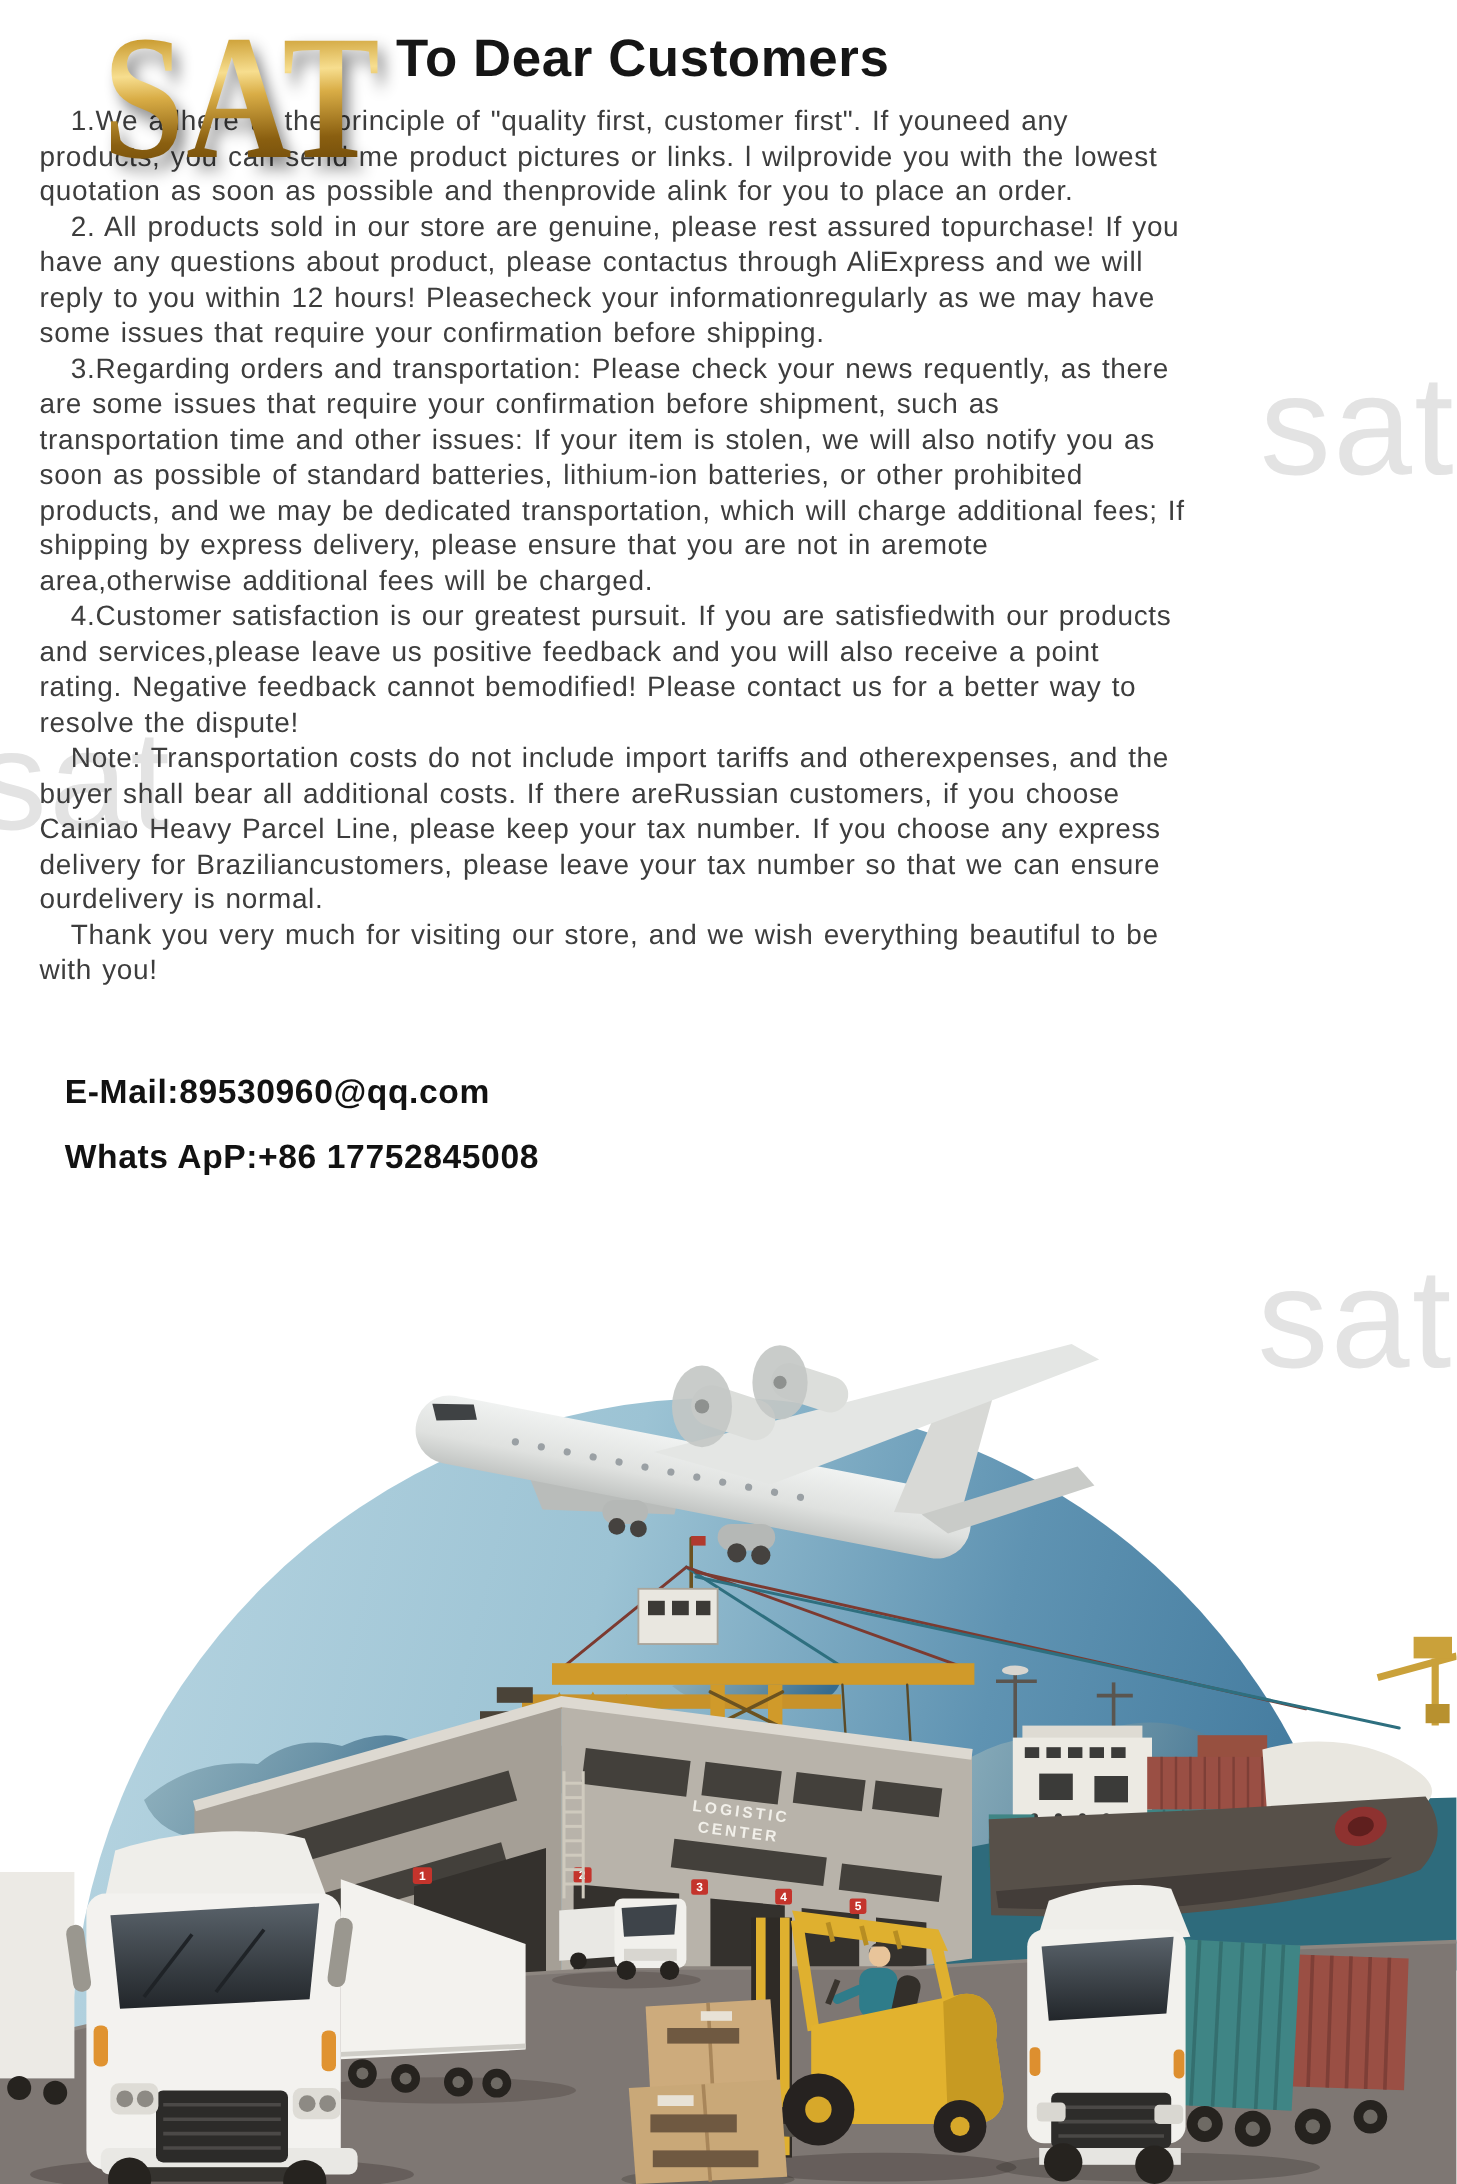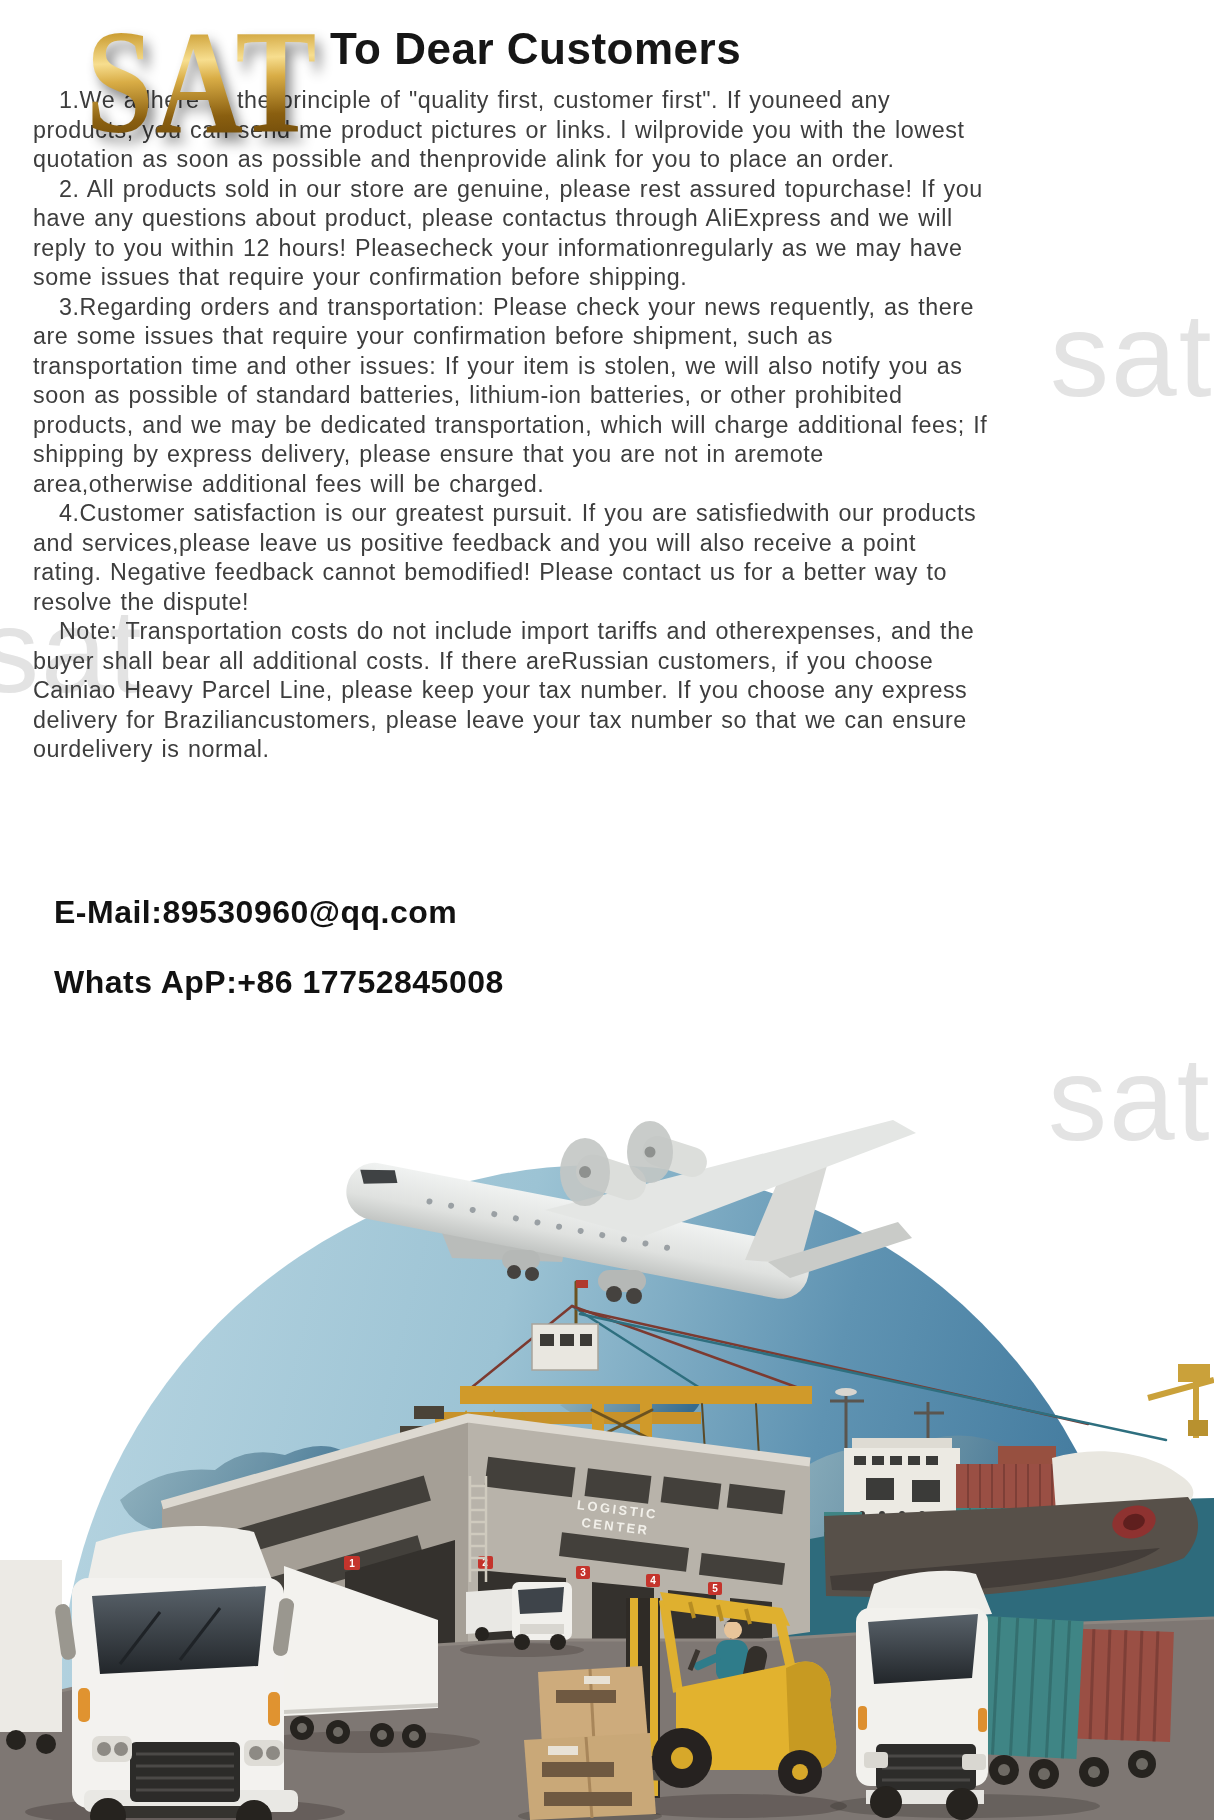--- a/index.html
+++ b/index.html
@@ -29,22 +29,22 @@
     position:absolute;z-index:2;left:330px;top:24px;margin:0;
     font-size:44px;font-weight:700;letter-spacing:.5px;color:#161616;
   }
   .notice{
     position:absolute;z-index:2;left:33px;top:86px;width:958px;
     font-size:23.3px;line-height:29.5px;letter-spacing:.55px;word-spacing:1.5px;
     color:#3d3d3d;
   }
   .notice p{margin:0;text-indent:26px;}
   .contact{position:absolute;z-index:2;left:54px;color:#121212;font-weight:700;letter-spacing:.5px;}
-  .contact.email{top:894px;font-size:32px;}
-  .contact.whats{top:948px;font-size:32px;margin-top:16px;}
+  .contact.email{top:894px;font-size:28px;}
+  .contact.whats{top:948px;font-size:28px;}
   .scene{position:absolute;z-index:2;left:0;top:1080px;}
 </style>
 </head>
 <body>
 
 <div class="page">
 
   <div class="wm wm-right">sat</div>
   <div class="wm wm-left">sat</div>
   <div class="wm wm-bottom">sat</div>
@@ -52,20 +52,21 @@
   <div class="brand">SAT</div>
 
   <h1 class="title">To Dear Customers</h1>
 
   <div class="notice">
     <p>1.We adhere to the principle of "quality first, customer first". If youneed any products, you can send me product pictures or links. l wilprovide you with the lowest quotation as soon as possible and thenprovide alink for you to place an order.</p>
     <p>2. All products sold in our store are genuine, please rest assured topurchase! If you have any questions about product, please contactus through AliExpress and we will reply to you within 12 hours! Pleasecheck your informationregularly as we may have some issues that require your confirmation before shipping.</p>
     <p>3.Regarding orders and transportation: Please check your news requently, as there are some issues that require your confirmation before shipment, such as transportation time and other issues: If your item is stolen, we will also notify you as soon as possible of standard batteries, lithium-ion batteries, or other prohibited products, and we may be dedicated transportation, which will charge additional fees; If shipping by express delivery, please ensure that you are not in aremote area,otherwise additional fees will be charged.</p>
     <p>4.Customer satisfaction is our greatest pursuit. If you are satisfiedwith our products and services,please leave us positive feedback and you will also receive a point rating. Negative feedback cannot bemodified! Please contact us for a better way to resolve the dispute!</p>
     <p>Note: Transportation costs do not include import tariffs and otherexpenses, and the buyer shall bear all additional costs. If there areRussian customers, if you choose Cainiao Heavy Parcel Line, please keep your tax number. If you choose any express delivery for Braziliancustomers, please leave your tax number so that we can ensure ourdelivery is normal.</p>
+    <p>Thank you very much for visiting our store, and we wish everything beautiful to be with you!</p>
   </div>
 
   <div class="contact email">E-Mail:89530960@qq.com</div>
   <div class="contact whats">Whats ApP:+86 17752845008</div>
 
   <svg class="scene" width="1214" height="740" viewBox="0 1080 1214 740" xmlns="http://www.w3.org/2000/svg">
     <defs>
       <linearGradient id="globeGrad" x1="0" y1="0" x2="1" y2="0.25">
         <stop offset="0" stop-color="#b9d6e2"></stop>
         <stop offset="0.42" stop-color="#9cc3d4"></stop>

